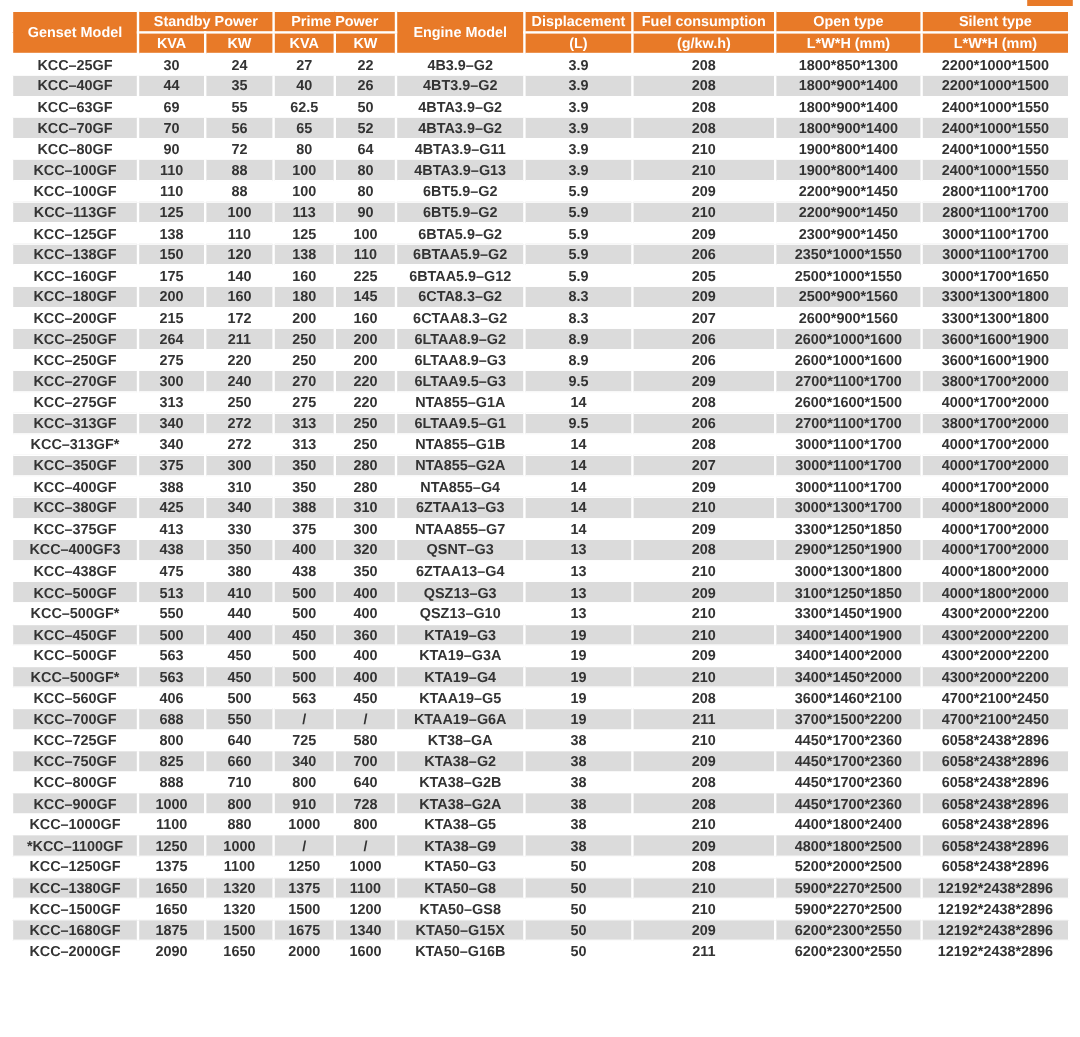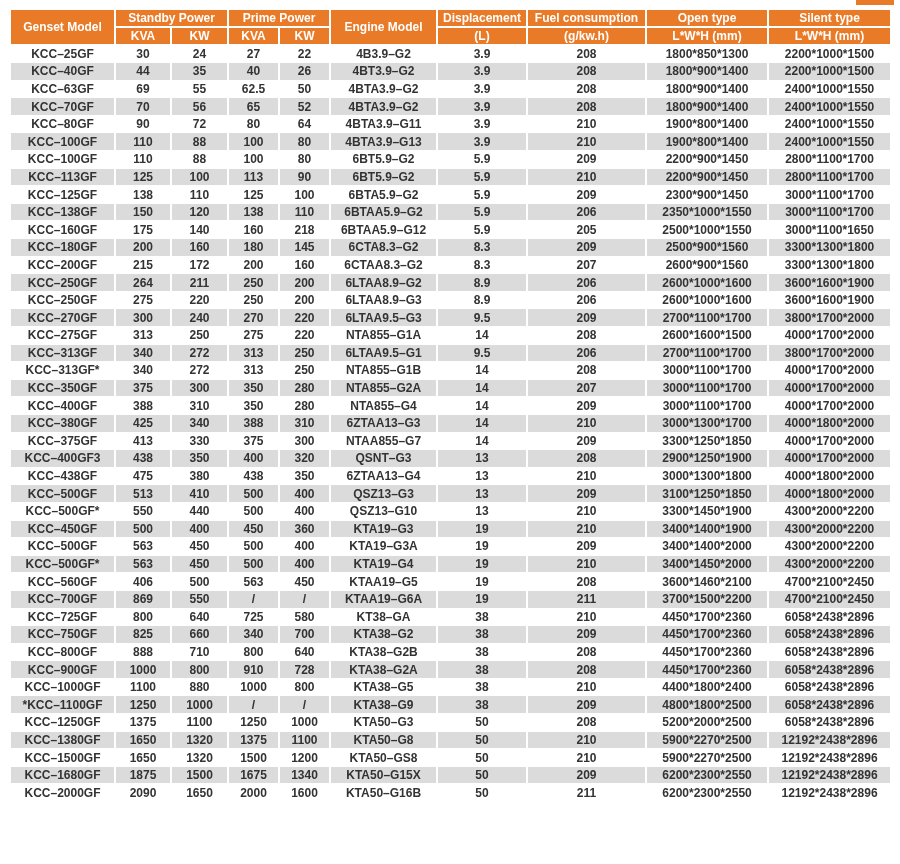--- a/index.html
+++ b/index.html
@@ -206,26 +206,26 @@
         <td>5.9</td>
         <td>206</td>
         <td>2350*1000*1550</td>
         <td>3000*1100*1700</td>
       </tr>
       <tr>
         <td>KCC–160GF</td>
         <td>175</td>
         <td>140</td>
         <td>160</td>
-        <td>218</td>
+        <td>225</td>
         <td>6BTAA5.9–G12</td>
         <td>5.9</td>
         <td>205</td>
         <td>2500*1000*1550</td>
-        <td>3000*1100*1650</td>
+        <td>3000*1700*1650</td>
       </tr>
       <tr class="stripe">
         <td>KCC–180GF</td>
         <td>200</td>
         <td>160</td>
         <td>180</td>
         <td>145</td>
         <td>6CTA8.3–G2</td>
         <td>8.3</td>
         <td>209</td>
@@ -455,21 +455,21 @@
         <td>563</td>
         <td>450</td>
         <td>KTAA19–G5</td>
         <td>19</td>
         <td>208</td>
         <td>3600*1460*2100</td>
         <td>4700*2100*2450</td>
       </tr>
       <tr class="stripe">
         <td>KCC–700GF</td>
-        <td>869</td>
+        <td>688</td>
         <td>550</td>
         <td>/</td>
         <td>/</td>
         <td>KTAA19–G6A</td>
         <td>19</td>
         <td>211</td>
         <td>3700*1500*2200</td>
         <td>4700*2100*2450</td>
       </tr>
       <tr>

